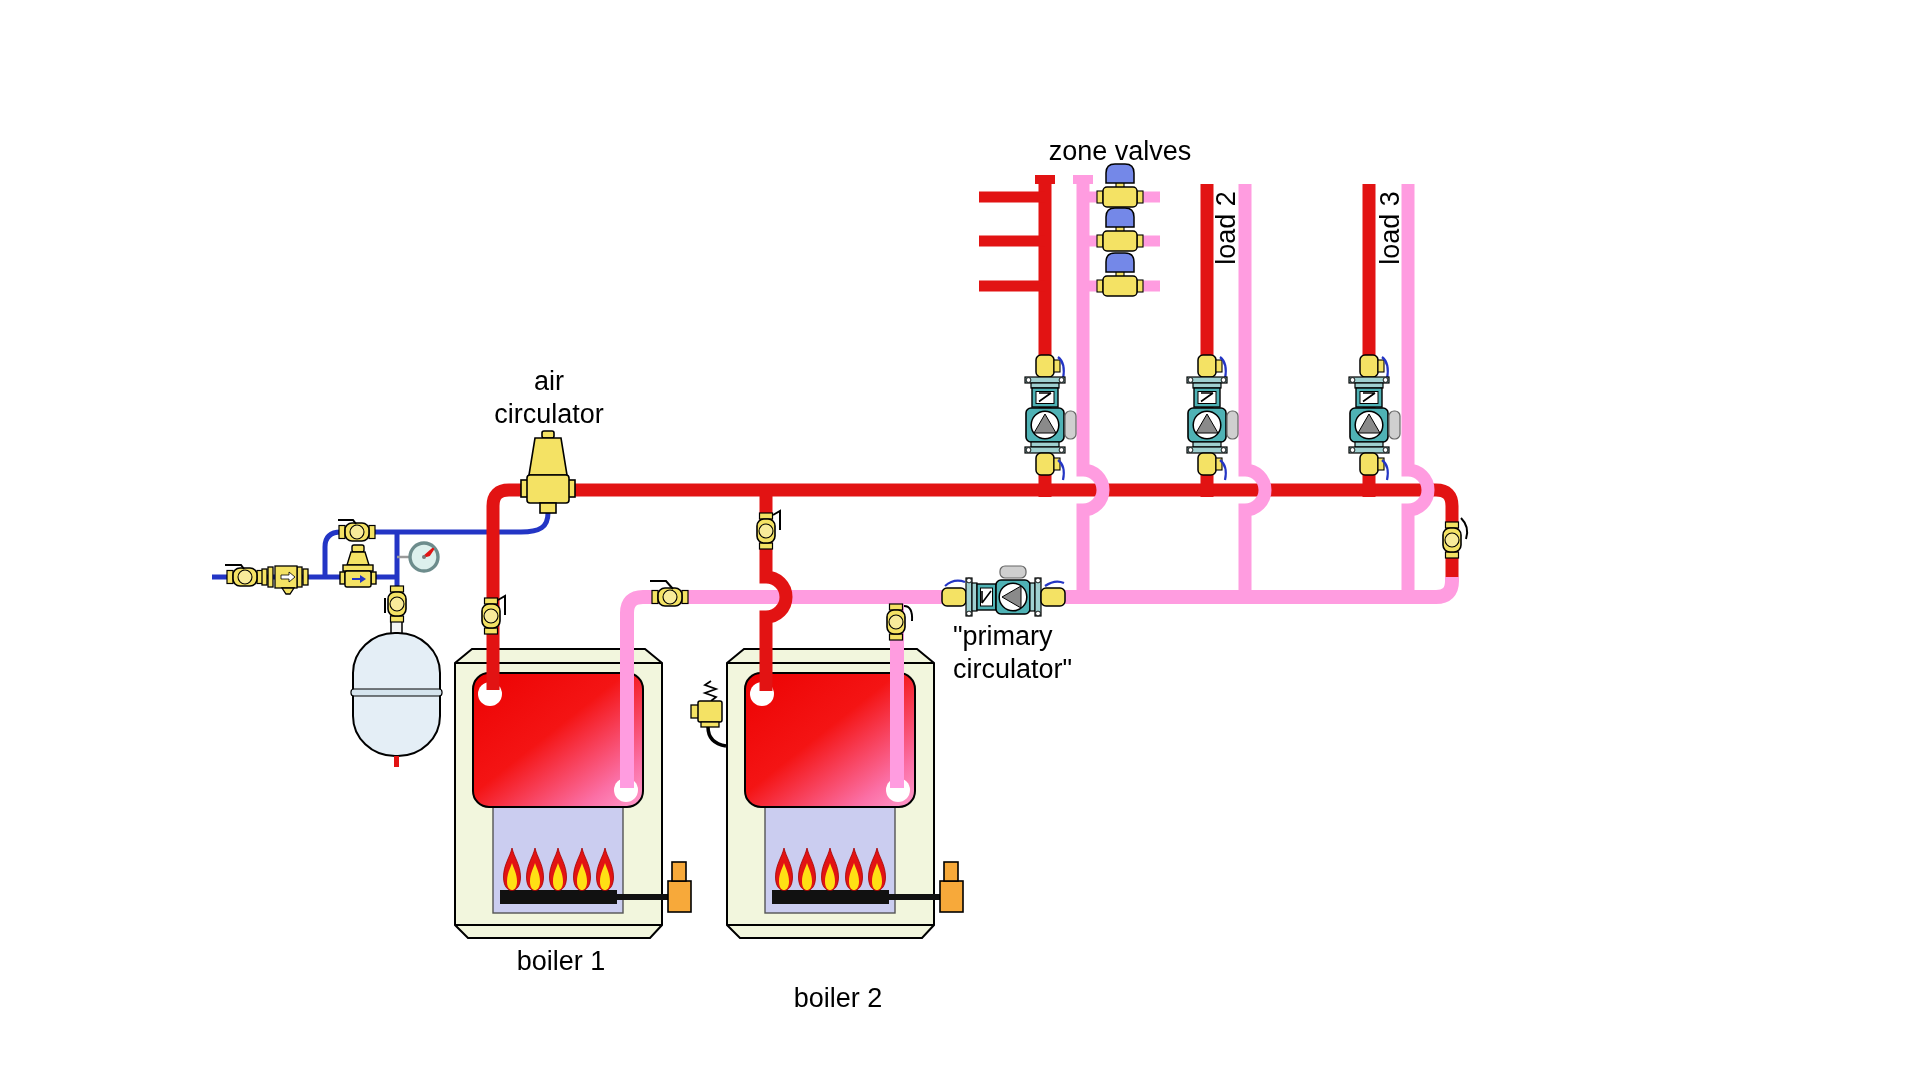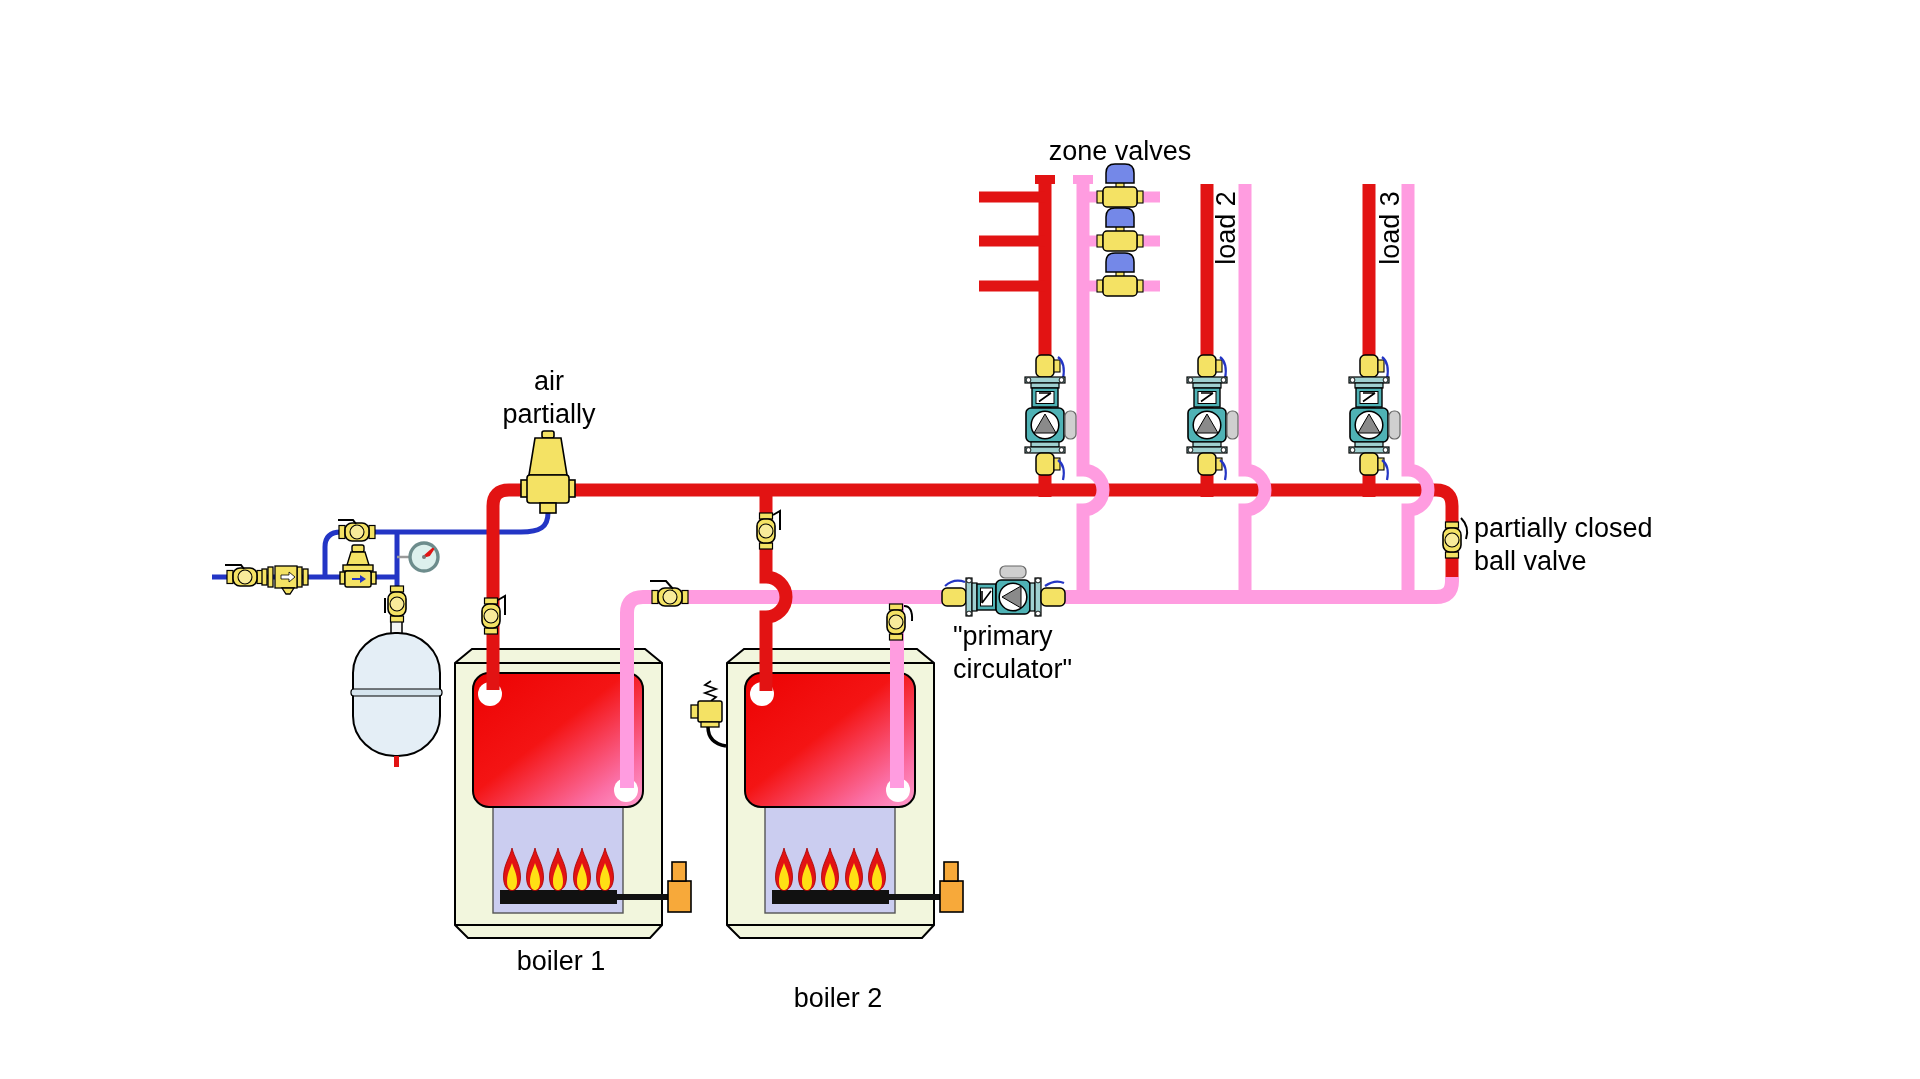--- a/index.html
+++ b/index.html
@@ -251,27 +251,26 @@
     <path d="M711,701 L716,697 L705,693 L716,689 L705,685 L711,681" fill="none" stroke="#000" stroke-width="1.8"></path>
     <rect x="691" y="705" width="8" height="13" fill="#f4e264" stroke="#000" stroke-width="1.3"></rect>
     <rect x="698" y="701" width="24" height="21" rx="2" fill="#f4e264" stroke="#000" stroke-width="1.5"></rect>
     <rect x="701" y="722" width="18" height="5" fill="#f4e264" stroke="#000" stroke-width="1.3"></rect>
     <path d="M708,727 q0,16 18,19" fill="none" stroke="#000" stroke-width="3.5"></path>
   </g>
 </svg>
 
 <div class="lbl center" style="left:1120px;top:151px;">zone valves</div>
 
-<div class="lbl center" style="left:549px;top:398px;"><span>air</span><br><span>partially</span></div>
+<div class="lbl center" style="left:549px;top:398px;"><span>air</span><br><span>circulator</span></div>
 
 <div class="lbl rot" style="left:1226px;top:228px;">load 2</div>
 
 <div class="lbl rot" style="left:1390px;top:228px;">load 3</div>
 
 <div class="lbl" style="left:953px;top:620px;"><span>"primary</span><br><span>circulator"</span></div>
 
-<div class="lbl" style="left:1474px;top:512px;"><span>partially closed</span><br><span>ball valve</span></div>
 
 <div class="lbl center" style="left:561px;top:961px;">boiler 1</div>
 
 <div class="lbl center" style="left:838px;top:961px;margin-top:37px;">boiler 2</div>
 
 </div>
 
 </body></html>

